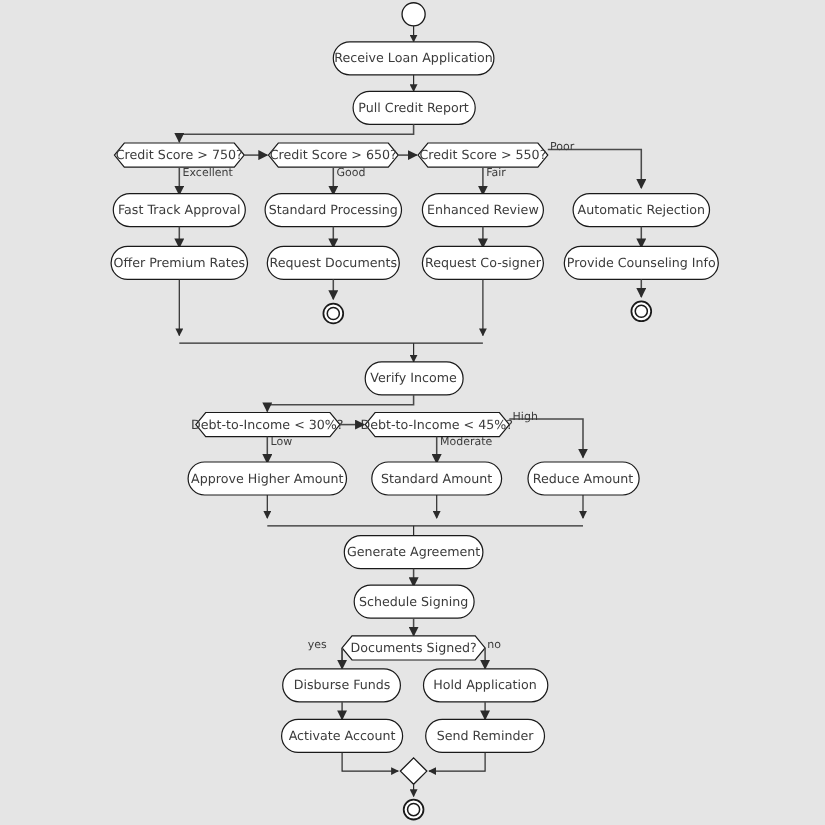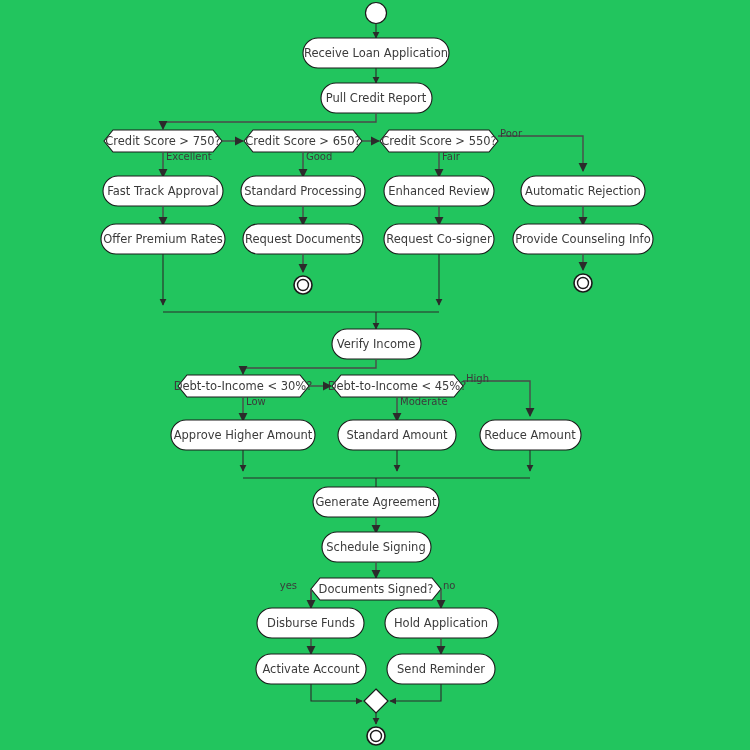--- a/index.html
+++ b/index.html
@@ -4,21 +4,21 @@
 <style>
   html, body {
     margin: 0;
     padding: 0;
     background: #ffffff;
   }
   #canvas {
     position: relative;
     width: 750px;
     height: 750px;
-    background: #22c55e;
+    background: #e5e5e5;
     font-family: "DejaVu Sans", sans-serif;
   }
   svg.diagram {
     display: block;
     width: 750px;
     height: 750px;
   }
   .node-shape {
     fill: #ffffff;
     stroke: #1a1a1a;

